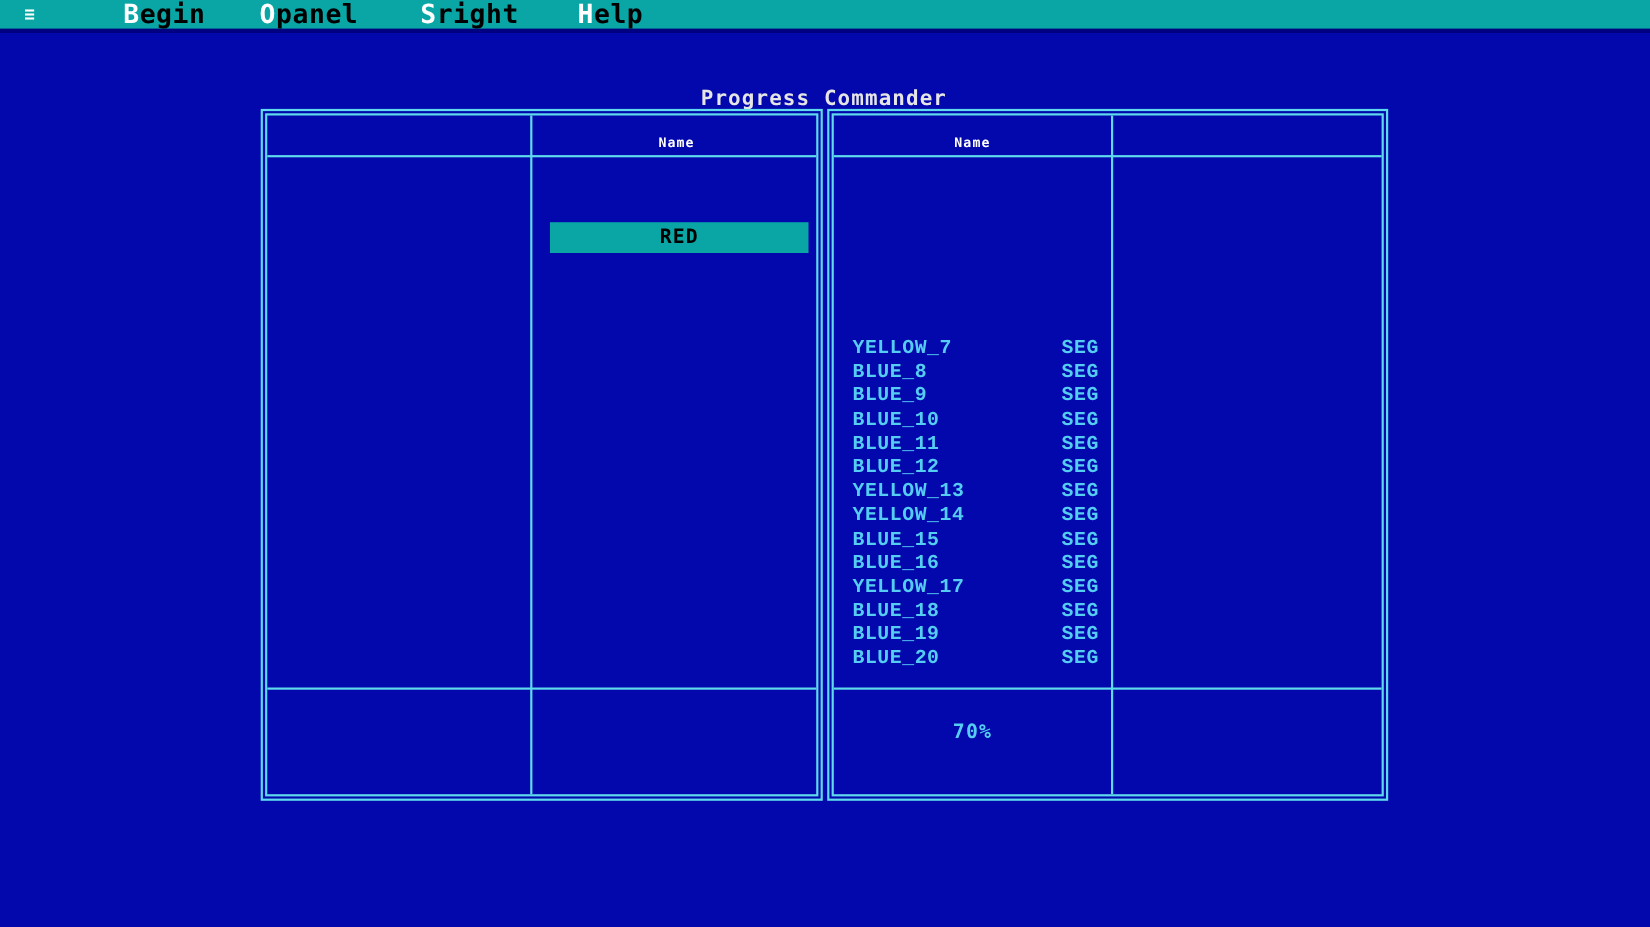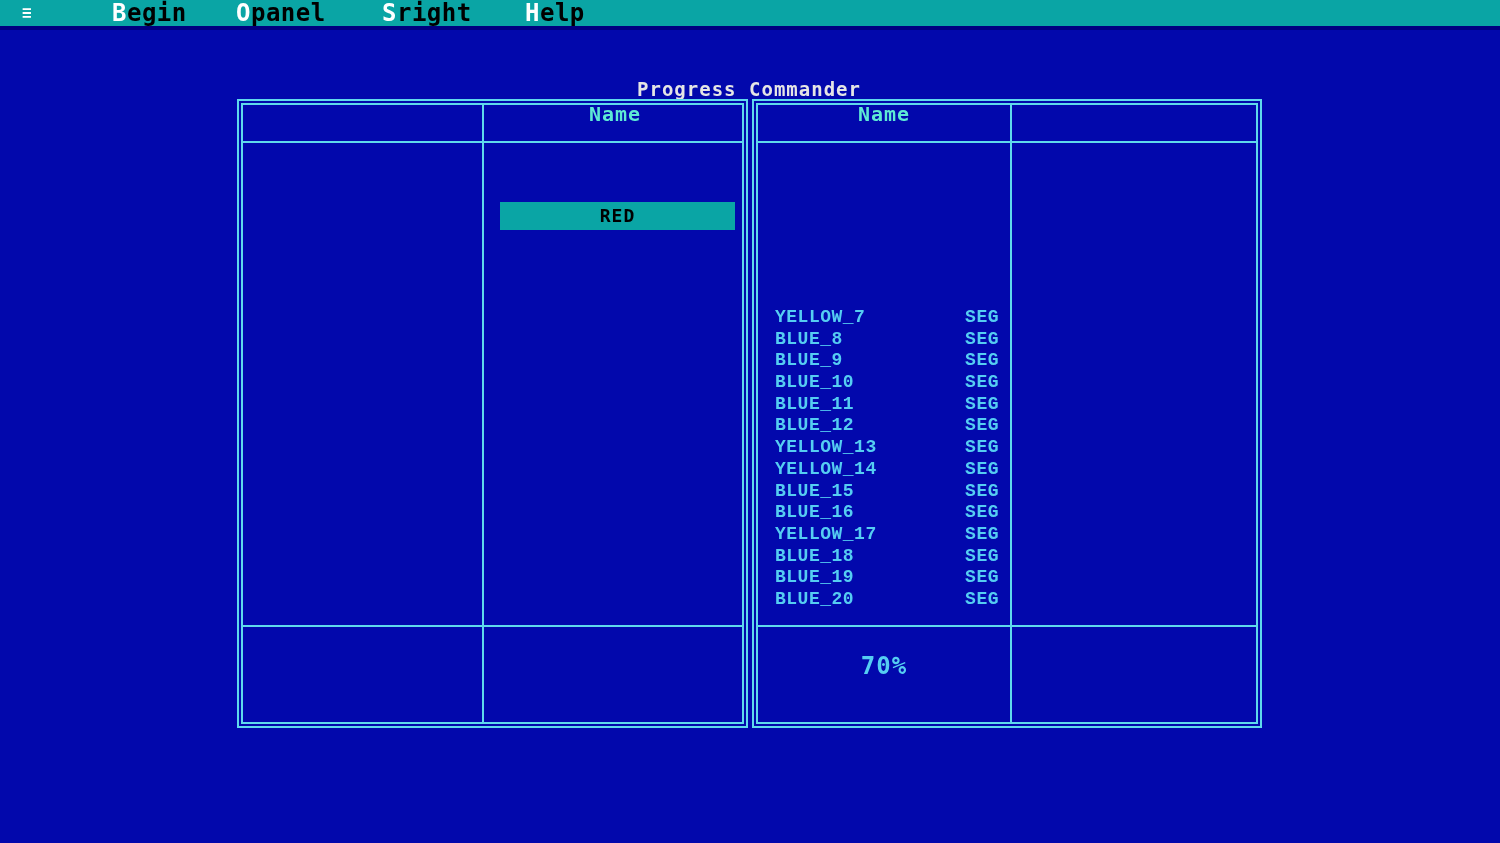--- a/index.html
+++ b/index.html
@@ -42,43 +42,43 @@
     position:absolute;top:4px;bottom:4px;width:2px;background:#5fd9ec;
   }
   .panel-left .col-divider{left:243px;}
   .panel-right .col-divider{left:256px;}
   .hline{
     position:absolute;left:4px;right:4px;height:2px;background:#5fd9ec;
   }
   .header-line{top:40px;}
   .bottom-line{top:524px;}
   .col-header{
-    position:absolute;top:3px;height:20px;line-height:20px;
-    color:#5eead4;font-size:20px;text-align:center;letter-spacing:1px;
+    position:absolute;top:19px;height:20px;line-height:20px;
+    color:#ffffff;font-size:12px;text-align:center;letter-spacing:1px;
   }
   .panel-left .col-header{left:247px;width:258px;}
   .panel-right .col-header{left:6px;width:248px;}
   
   .selected-file{
     position:absolute;left:261px;top:83px;width:235px;height:28px;
     background:#0aa5a5;color:#000000;font-size:18px;line-height:28px;
     text-align:center;letter-spacing:1px;cursor:default;margin-top:18px;
   }
   
   .file-list{
     position:absolute;left:21px;top:206px;width:224px;
   }
   .file-row{
     display:flex;justify-content:space-between;
     height:21.7px;line-height:21.7px;
     color:#55cdf2;font-size:18px;letter-spacing:0.5px;cursor:default;white-space:pre;font-family:Liberation Mono, monospace;
   }
   .mini-status{
     position:absolute;top:554px;height:22px;line-height:22px;
-    color:#55cdf2;font-size:24px;text-align:center;letter-spacing:1px;
+    color:#55cdf2;font-size:18px;text-align:center;letter-spacing:1px;
   }
   .panel-right .mini-status{left:6px;width:248px;}
   
   .statusbar{
     position:absolute;left:0;bottom:0;width:1500px;height:26px;
     background:#0aa5a5;border-top:7px solid #000080;
   }
   .status-text{
     position:absolute;left:262px;top:0;height:26px;line-height:26px;
     color:#ffffff;font-size:18px;letter-spacing:1px;white-space:pre;

